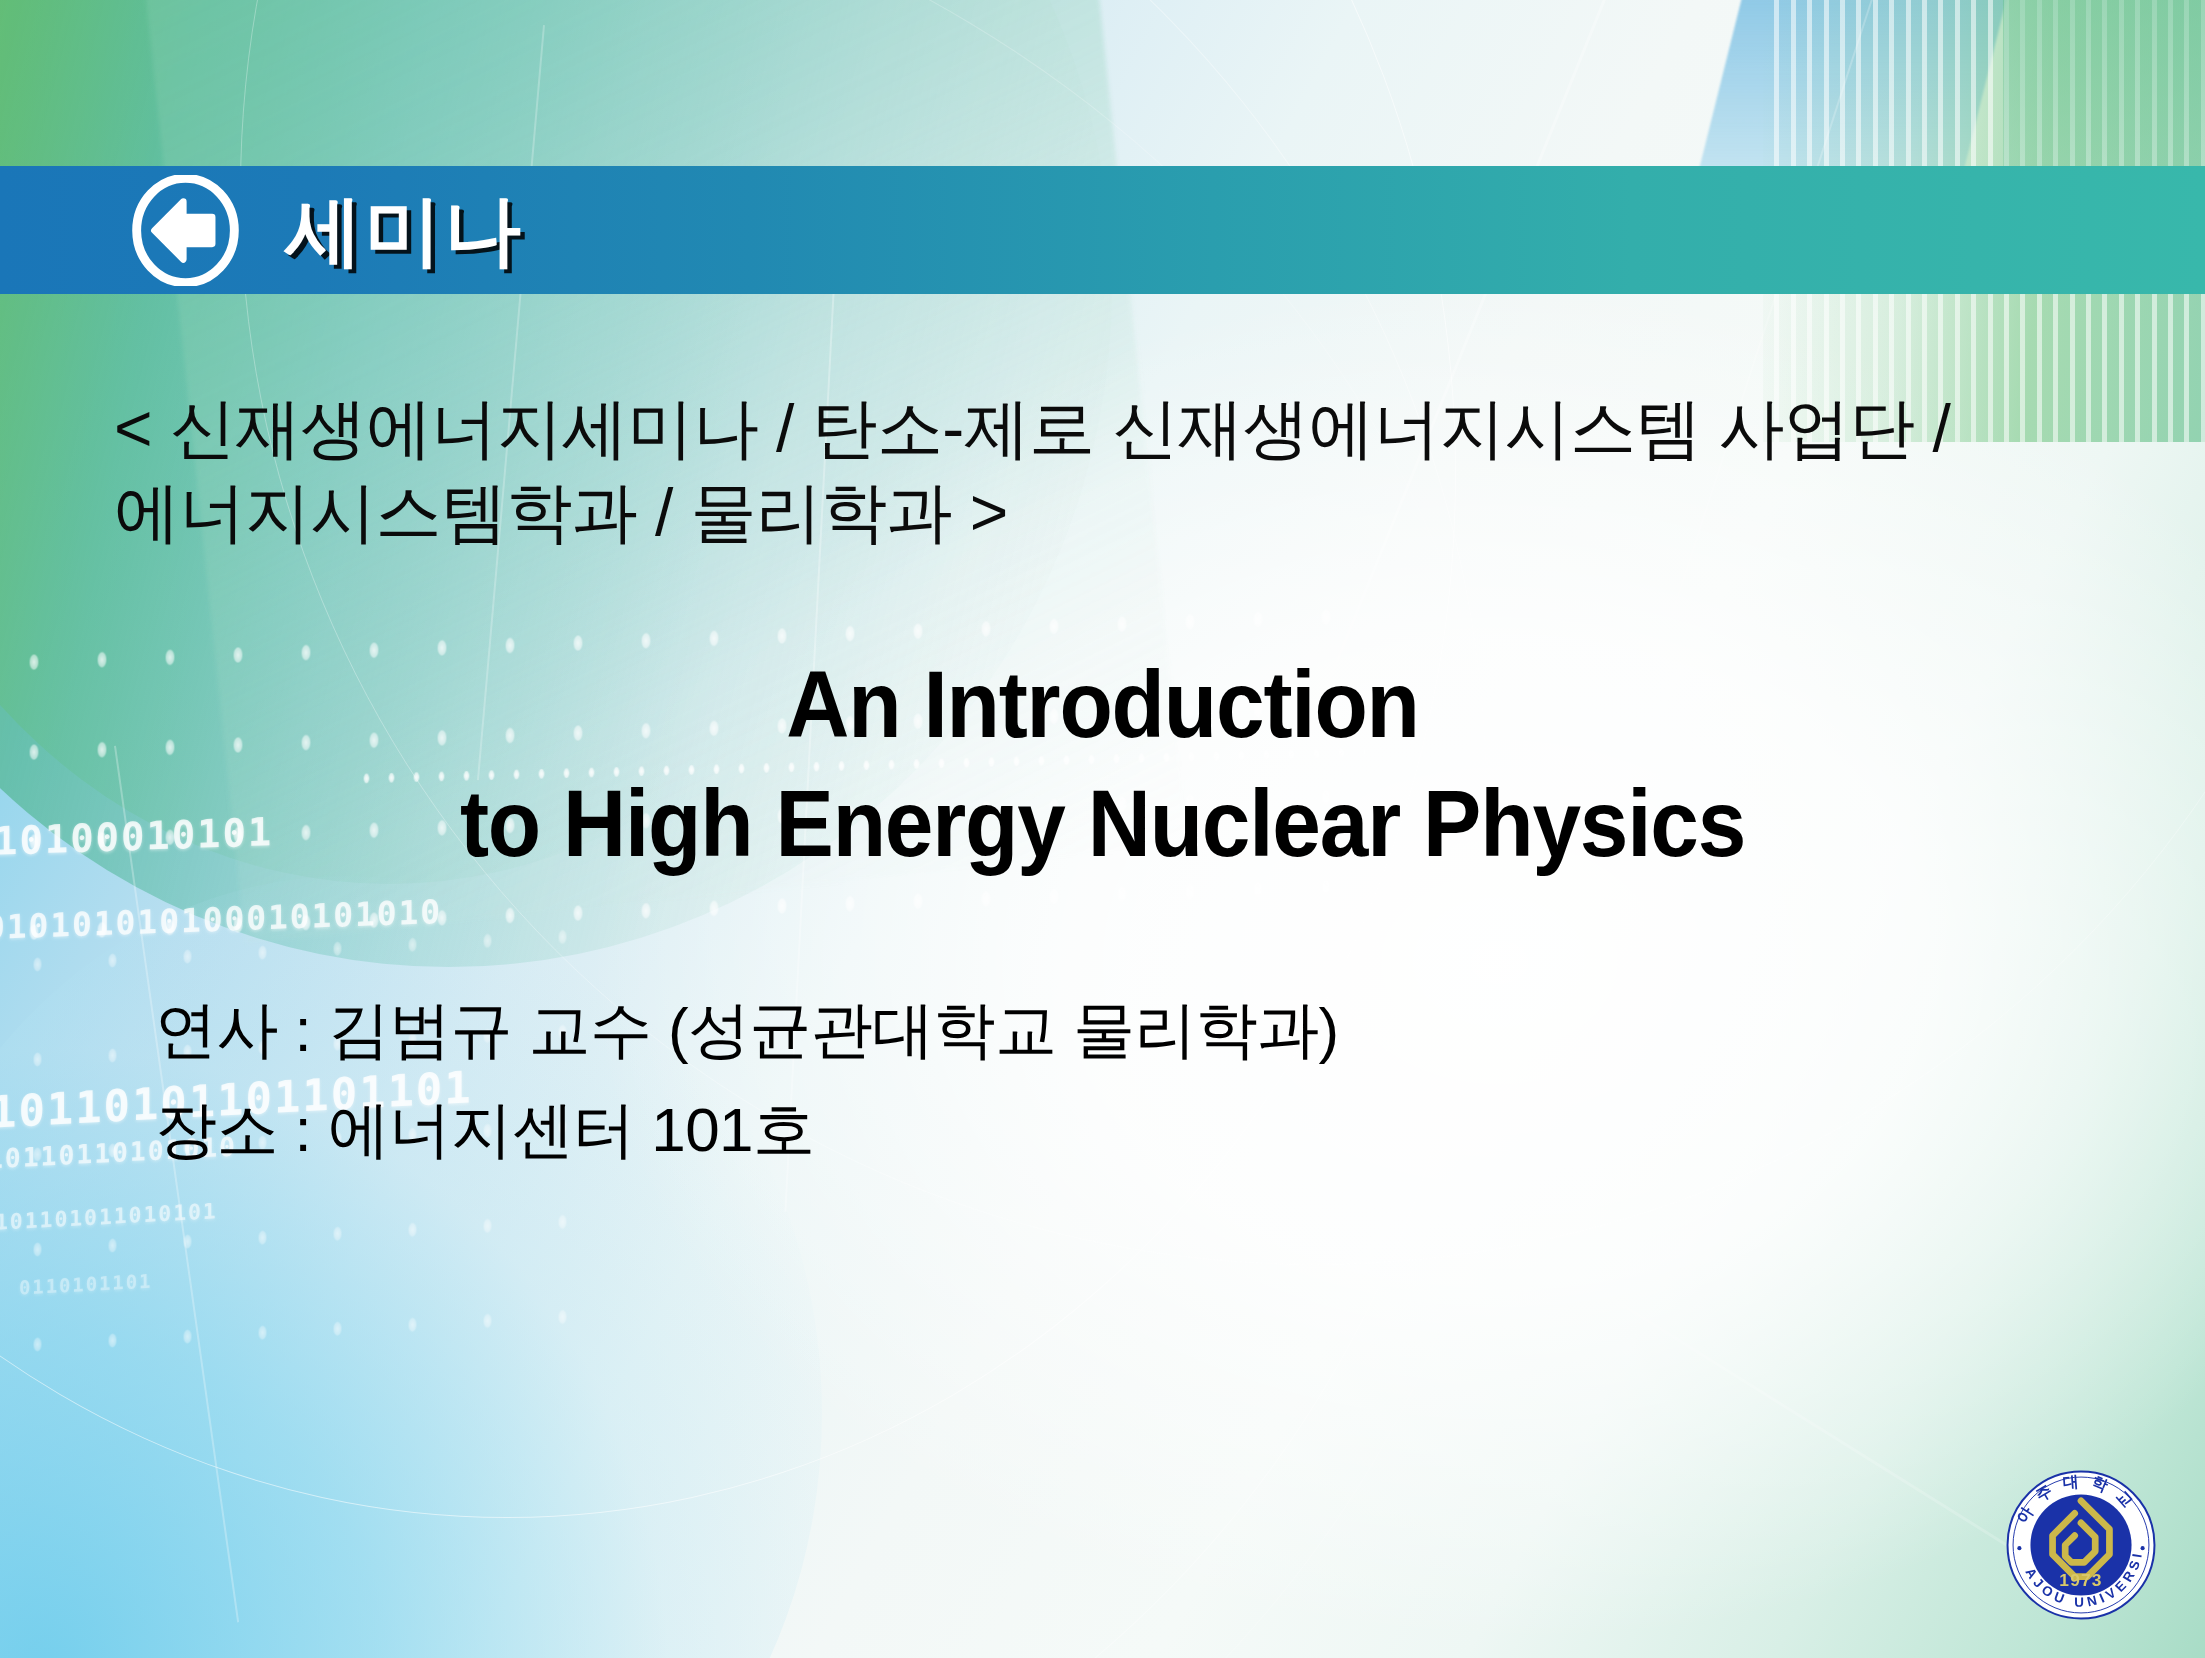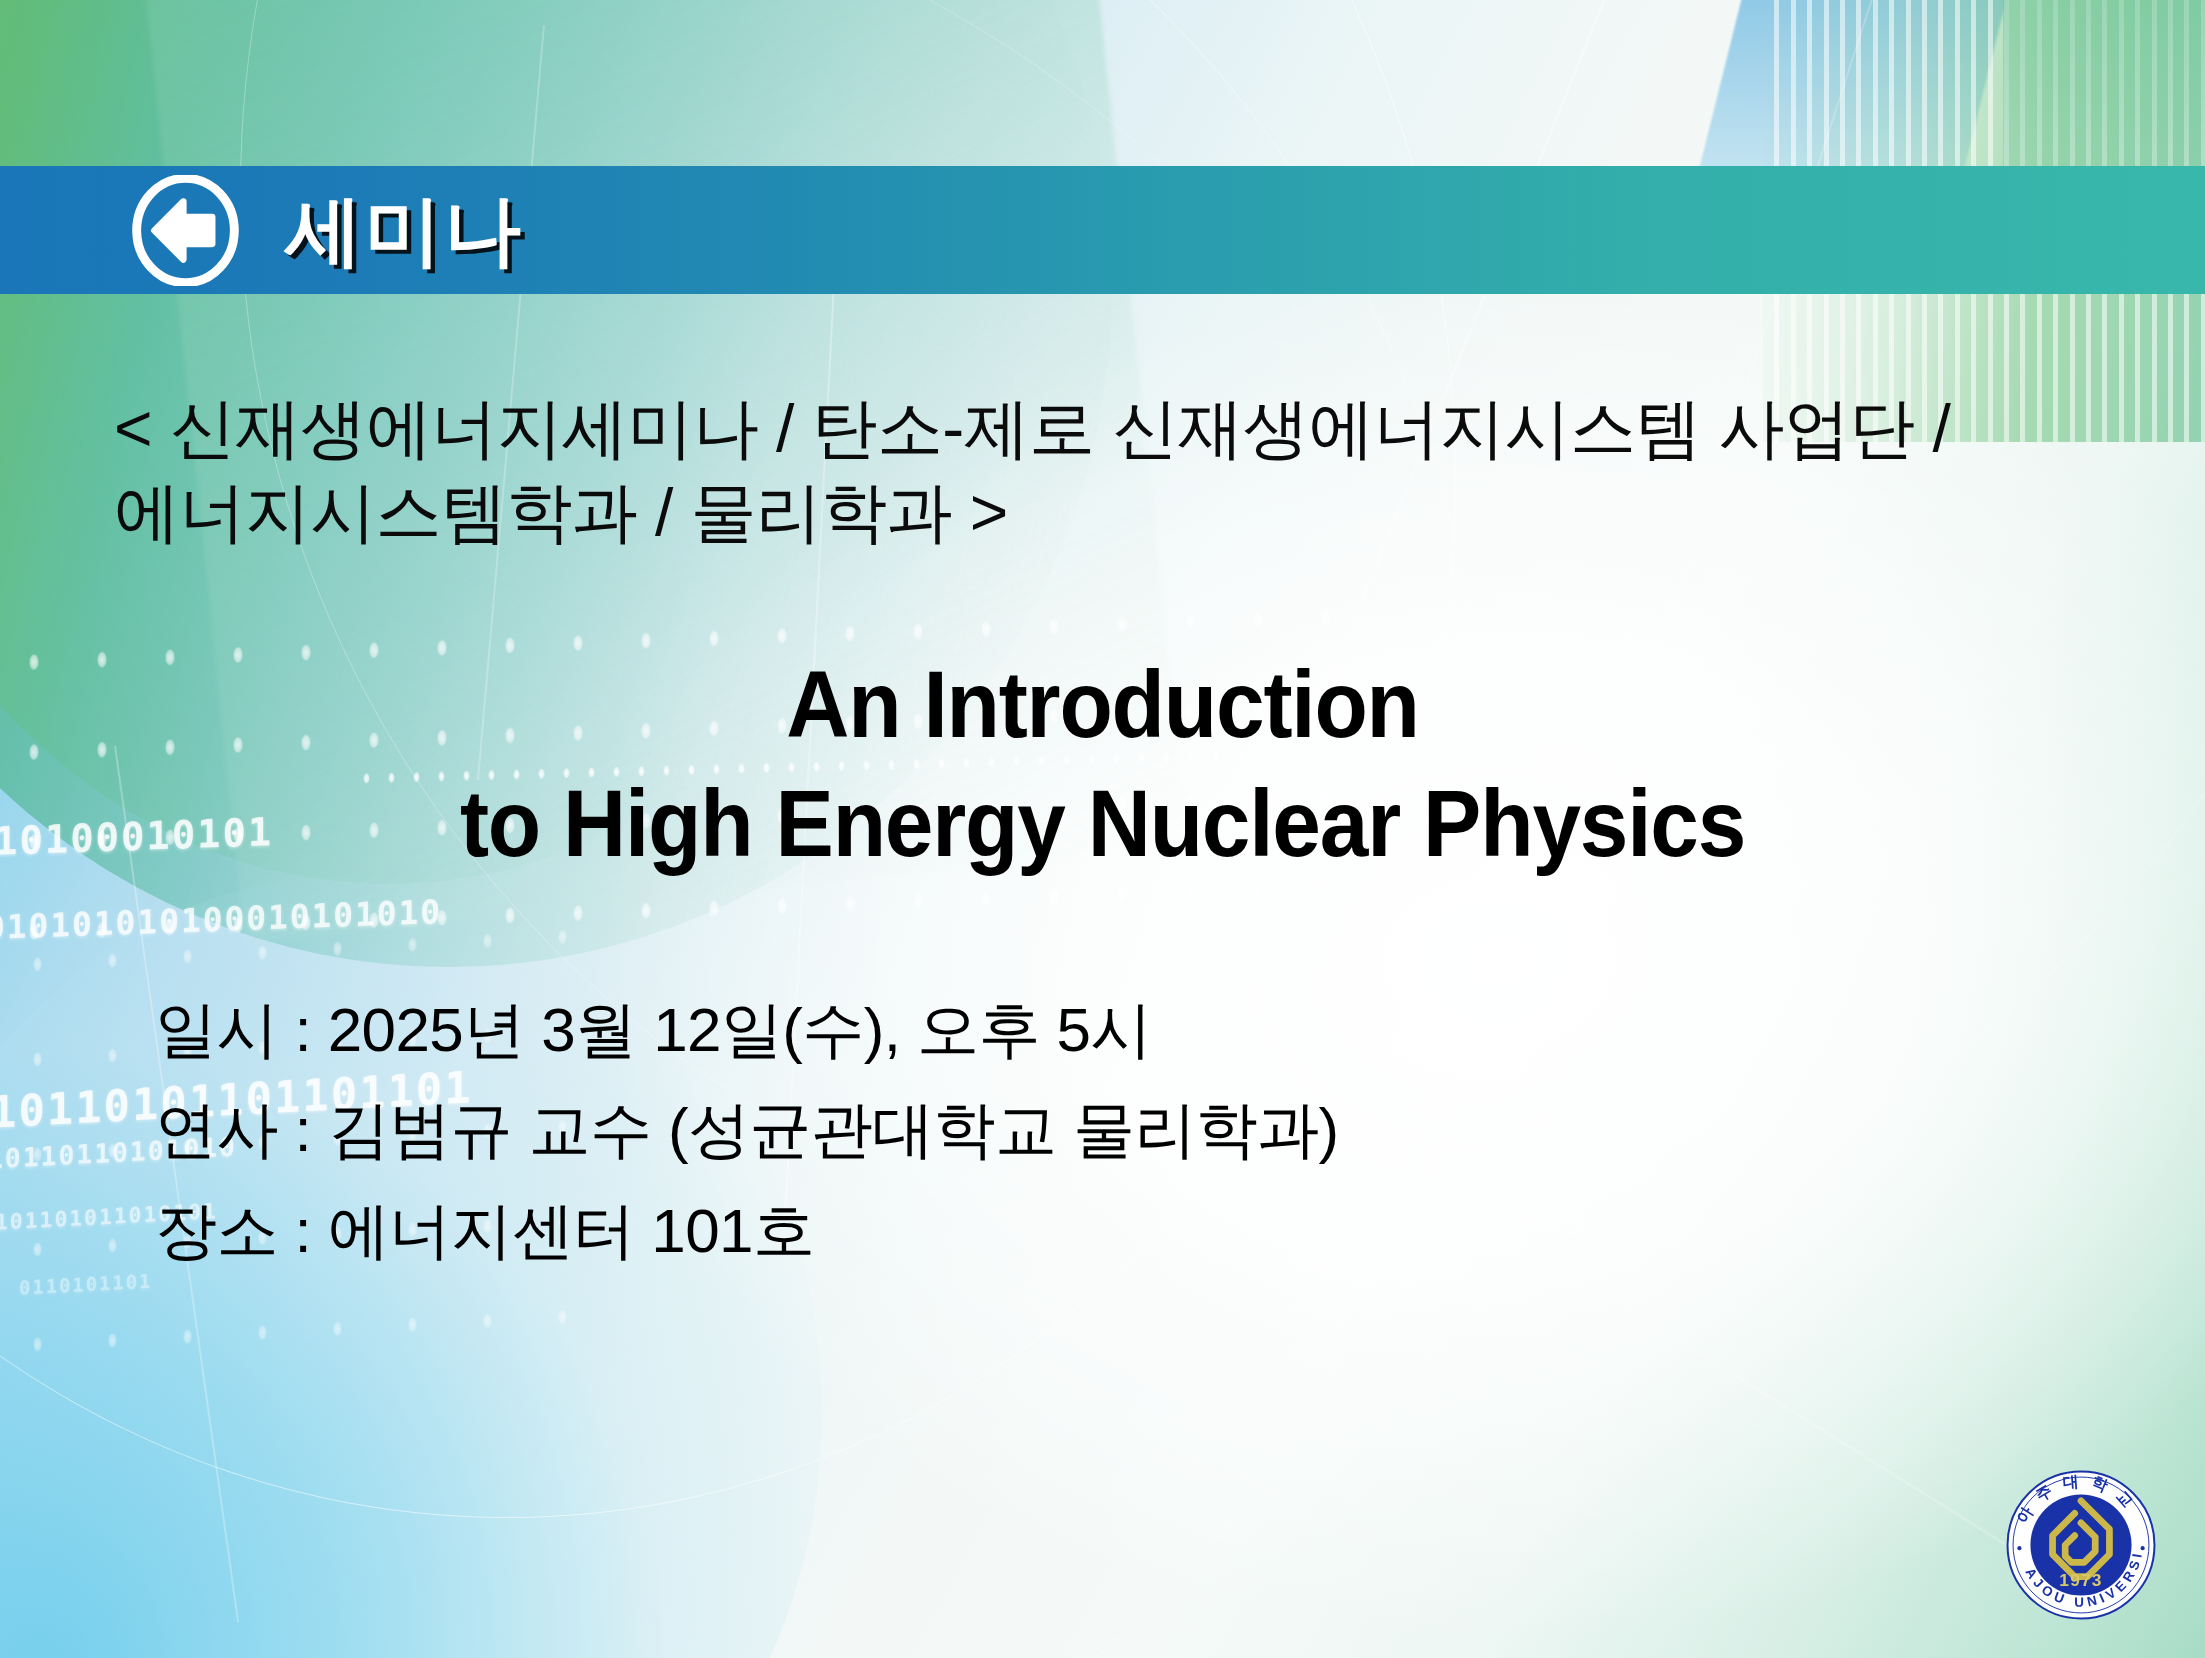--- a/index.html
+++ b/index.html
@@ -349,21 +349,20 @@
 
   <div class="content">
 
     <div class="subtitle">&lt; 신재생에너지세미나 / 탄소-제로 신재생에너지시스템 사업단 /
 에너지시스템학과 / 물리학과 &gt;</div>
 
     <div class="main-title">An Introduction
 to High Energy Nuclear Physics</div>
 
     <div class="details">
-      <div class="row">일시 : 2025년 3월 12일(수), 오후 5시</div>
       <div class="row">연사 : 김범규 교수 (성균관대학교 물리학과)</div>
       <div class="row">장소 : 에너지센터 101호</div>
     </div>
 
   </div>
 
   <svg class="logo" viewBox="0 0 200 200">
     <defs>
       <path id="arcTop" d="M 26,100 A 74,74 0 0 1 174,100" fill="none"></path>
       <path id="arcBot" d="M 22,100 A 78,78 0 0 0 178,100" fill="none"></path>

